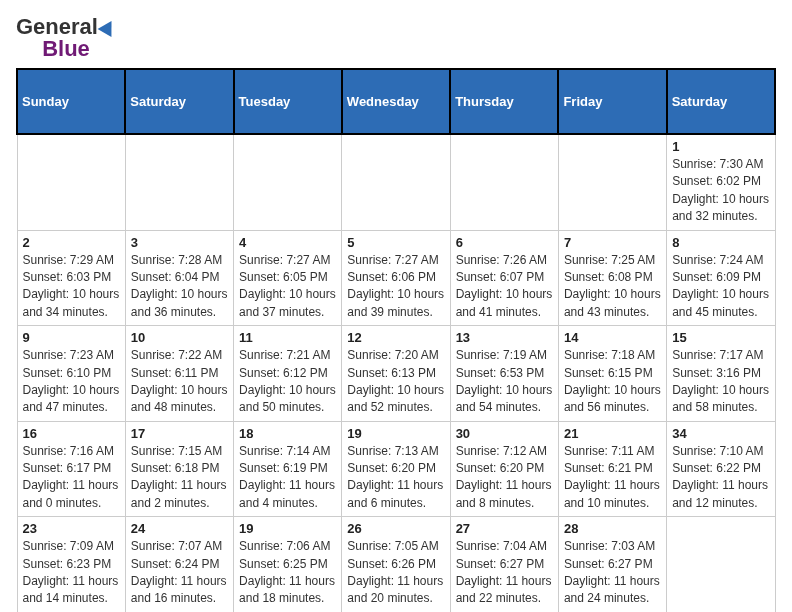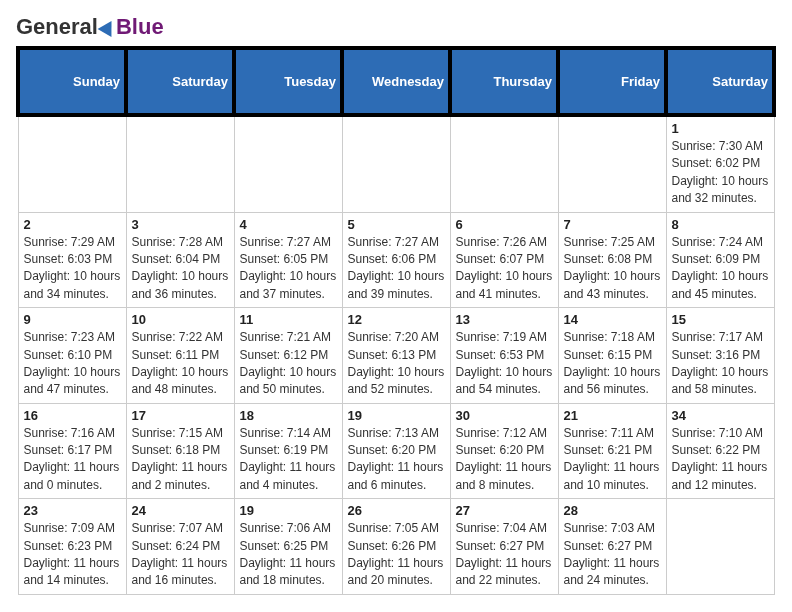--- a/index.html
+++ b/index.html
@@ -11,22 +11,22 @@
       padding: 16px;
     }
     .header {
       display: flex;
       align-items: flex-start;
       justify-content: space-between;
       margin-bottom: 8px;
     }
     .logo {
       display: flex;
-      flex-direction: row;
-      align-items: flex-end;
+      flex-direction: column;
+      align-items: center;
     }
     .logo-text {
       font-size: 22px;
       font-weight: bold;
       line-height: 1;
     }
     .logo-general { color: #333; }
     .logo-blue { color: #701a75; }
     .logo-triangle {
       width: 0;
@@ -59,22 +59,22 @@
       width: 100%;
       border-collapse: collapse;
       table-layout: fixed;
     }
     .calendar th {
       background: #2d6cb5;
       color: #fff;
       font-size: 13px;
       font-weight: bold;
       padding: 24px 4px;
-      text-align: right;
-      border: 4px solid #000000;
+      text-align: left;
+      border: 2px solid #000000;
     }
     .calendar td {
       vertical-align: top;
       border: 1px solid #ccc;
       padding: 4px 5px;
       height: 90px;
       width: 113px;
       font-size: 10.5px;
       color: #333;
       background: #fff;

